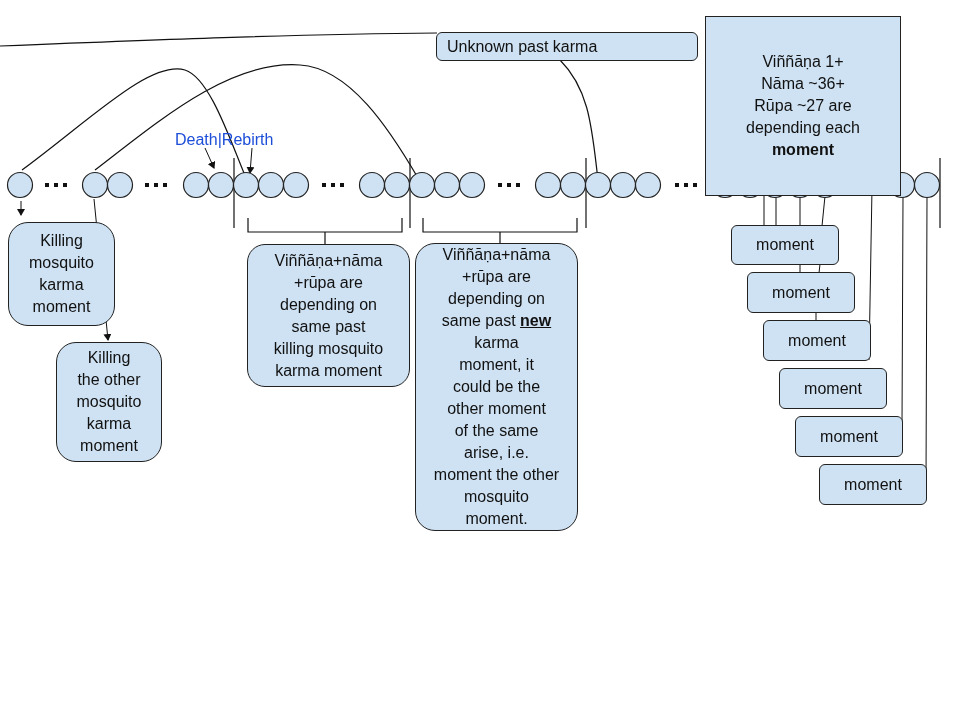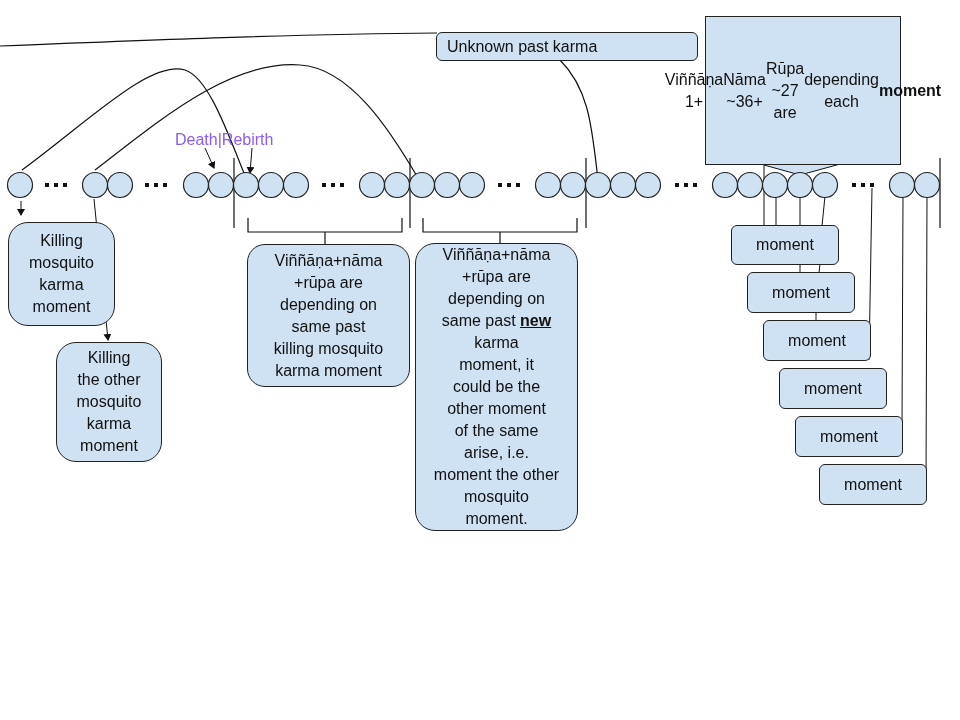--- a/index.html
+++ b/index.html
@@ -3,21 +3,21 @@
 <meta charset="utf-8">
 <style>
   html, body { margin: 0; padding: 0; background: #ffffff; }
   body { width: 960px; height: 720px; overflow: hidden; position: relative; font-family: "Liberation Sans", sans-serif; }
   svg { position: absolute; left: 0; top: 0; }
   .box { position: absolute; background: #cfe2f3; border: 1px solid #222; box-sizing: border-box; color: #111;
          font-family: "Liberation Sans", sans-serif; font-size: 16px; line-height: 22px; text-align: center;
          display: flex; align-items: center; justify-content: center; }
   .box span { display: block; }
   .rounded { border-radius: 20px; }
-  .label { position: absolute; font-size: 16px; color: #8b5cf6; font-family: "Liberation Sans", sans-serif; white-space: nowrap; }
+  .label { position: absolute; font-size: 16px; color: #1d4ed8; font-family: "Liberation Sans", sans-serif; white-space: nowrap; }
   b.u { text-decoration: underline; }
 </style>
 </head>
 <body>
 
 <svg width="960" height="720">
   <defs>
     <marker id="arr" markerWidth="8" markerHeight="8" refX="6" refY="4" orient="auto" markerUnits="userSpaceOnUse">
       <path d="M0,0 L7,4 L0,8 z" fill="#111"></path>
     </marker>
@@ -120,21 +120,21 @@
       </g>
     </g>
 </svg>
 
 <div class="label" style="left:175px; top:131px;">Death|Rebirth</div>
 
 <div class="box" style="left:436px; top:32px; width:262px; height:29px; border-radius:6px; justify-content:flex-start; padding-left:10px;">
   <span>Unknown past karma</span>
 </div>
 
-<div class="box" style="left:705px; top:16px; width:196px; height:149px; flex-direction:row; line-height:22px;">
+<div class="box" style="left:705px; top:16px; width:196px; height:180px; flex-direction:column; line-height:22px;">
   <span>Viññāṇa 1+</span>
   <span>Nāma ~36+</span>
   <span>Rūpa ~27 are</span>
   <span>depending each</span>
   <b>moment</b>
 </div>
 
 <div class="box rounded" style="left:8px; top:222px; width:107px; height:104px; flex-direction:column;">
   <span>Killing</span>
   <span>mosquito</span>

